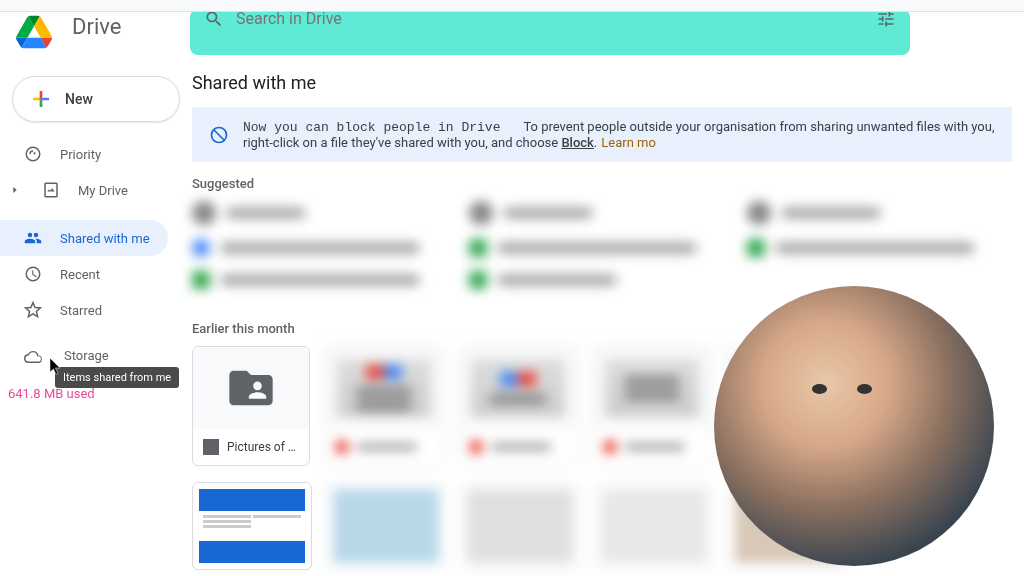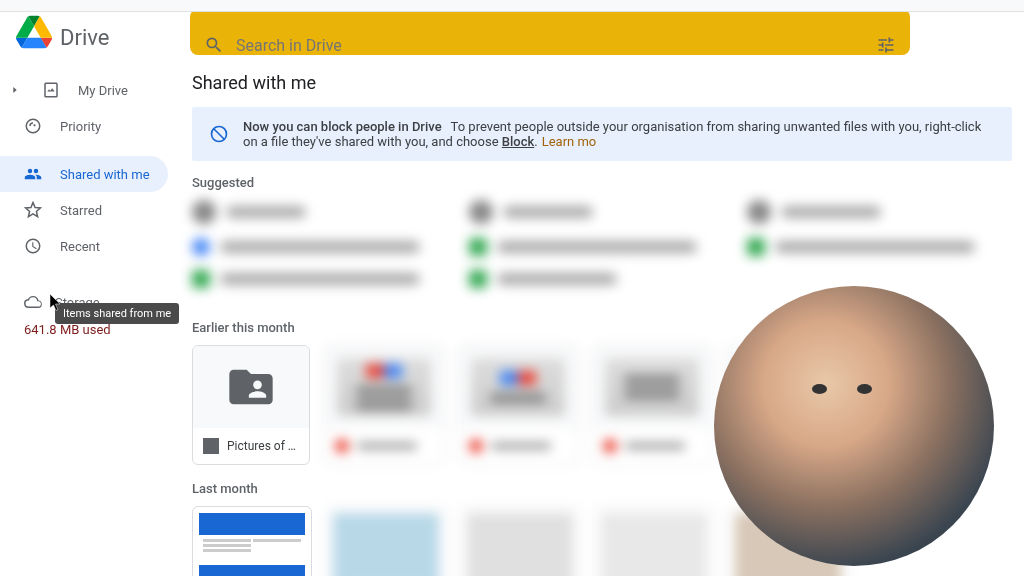--- a/index.html
+++ b/index.html
@@ -1,50 +1,50 @@
 <!DOCTYPE html>
 <html><head>
   <meta charset="utf-8">
   <style>
     * { margin: 0; padding: 0; box-sizing: border-box; font-family: 'Google Sans', Roboto, Arial, sans-serif; }
     body { background: #fff; overflow: hidden; width: 1024px; height: 576px; position: relative; }
     
     .header { display: flex; align-items: center; padding: 8px 16px; height: 64px; border-bottom: 1px solid transparent; }
-    .logo-area { display: flex; align-items: flex-end; width: 160px; gap: 8px; }
+    .logo-area { display: flex; align-items: flex-start; width: 160px; gap: 20px; }
     .logo-icon { width: 36px; height: 36px; }
     .logo-text { font-size: 22px; color: #5f6368; }
     
-    .search-bar { flex: 1; max-width: 720px; background: #eab308; border-radius: 8px; height: 46px; display: flex; align-items: flex-end; padding: 0 14px; margin-left: 14px; }
+    .search-bar { flex: 1; max-width: 720px; background: #5eead4; border-radius: 8px; height: 46px; display: flex; align-items: flex-start; padding: 0 14px; margin-left: 14px; }
     .search-bar input { flex: 1; border: none; background: transparent; font-size: 16px; color: #5f6368; outline: none; margin-left: 12px; }
     .search-icon-svg { width: 20px; height: 20px; fill: #5f6368; }
     .tune-icon { width: 20px; height: 20px; fill: #5f6368; }
     
     .container { display: flex; height: calc(100% - 64px); }
     
     .sidebar { width: 180px; padding-top: 8px; flex-shrink: 0; }
     .new-button { display: flex; align-items: center; background: #fff; border: 1px solid #dadce0; border-radius: 24px; padding: 10px 22px 10px 16px; margin: 4px 0 14px 12px; box-shadow: 0 1px 2px rgba(0,0,0,0.1); cursor: pointer; gap: 12px; }
     .plus-icon { width: 24px; height: 24px; }
     .new-button span:last-child { font-size: 14px; color: #3c4043; font-weight: 500; }
     
     .nav-item { display: flex; align-items: center; height: 36px; padding-left: 24px; border-radius: 0 18px 18px 0; cursor: pointer; position: relative; font-size: 13px; color: #5f6368; gap: 18px; margin-right: 12px; }
     .nav-item.with-arrow { padding-left: 10px; }
     .nav-item.active { background: #e8f0fe; color: #1967d2; }
     .nav-item.active .nav-icon { fill: #1967d2; }
     .nav-icon { width: 18px; height: 18px; fill: #5f6368; flex-shrink: 0; }
     .nav-arrow { width: 10px; height: 10px; fill: #5f6368; margin-right: 4px; }
-    .storage-item { padding-left: 24px; font-size: 13px; color: #5f6368; display:flex; align-items:center; gap:13px; height:36px; margin-top: 20px;}
-    .storage-used { padding-left: 24px; font-size: 13px; color: #7f1d1d; margin-top: 2px; }
+    .storage-item { padding-left: 24px; font-size: 13px; color: #5f6368; display:flex; align-items:flex-start; gap:22px; height:36px; margin-top: 20px;}
+    .storage-used { padding-left: 8px; font-size: 13px; color: #ec4899; margin-top: 2px; }
     
     .main { flex: 1; padding: 8px 12px 0 12px; overflow: hidden; position: relative; }
     .page-title { font-size: 18px; color: #202124; margin-bottom: 14px; }
     
     .banner { background: #e8f0fe; border-left: 1px solid #e8f0fe; padding: 12px 16px; display: flex; align-items: center; gap: 14px; margin-bottom: 14px; border-radius: 2px;}
     .banner-icon { width: 20px; height: 20px; fill: none; stroke: #1967d2; stroke-width: 2; flex-shrink: 0; }
     .banner-text { font-size: 13px; color: #3c4043; }
-    .banner-text b { font-weight: 500; margin-right: 6px; }
+    .banner-text b { font-weight: 500; margin-right: 20px; font-family: Liberation Mono, monospace; }
     .banner-text .bold-word { font-weight: 500; text-decoration: underline; }
     .banner-link { color: #a16207; text-decoration: none; margin-left: 4px;}
     
     .section-label { font-size: 13px; color: #5f6368; font-weight: 500; margin-bottom: 10px; }
     
     .suggested { display: flex; gap: 12px; margin-bottom: 18px; }
     .suggested-col { flex: 1; filter: blur(6px); }
     .blur-row { display: flex; align-items: center; gap: 10px; margin-bottom: 14px; }
     .blur-avatar { width: 24px; height: 24px; border-radius: 50%; background: #888; }
     .blur-line { height: 12px; background: #aaa; border-radius: 6px; flex: 1; max-width: 200px;}
@@ -107,63 +107,73 @@
       </svg>
     <input type="text" placeholder="Search in Drive" style="">
     <svg class="tune-icon" viewBox="0 0 24 24">
         <path d="M3 17v2h6v-2H3zM3 5v2h10V5H3zm10 16v-2h8v-2h-8v-2h-2v6h2zM7 9v2H3v2h4v2h2V9H7zm14 4v-2H11v2h10zm-6-4h2V7h4V5h-4V3h-2v6z"></path>
       </svg>
   </div>
 </div>
 
 <div class="container">
   <div class="sidebar">
-
+    <div class="new-button">
+      <svg class="plus-icon" viewBox="0 0 36 36">
+          <path fill="#34A853" d="M16 16v14h4V20z"></path>
+          <path fill="#4285F4" d="M30 16H20l-4 4h14z"></path>
+          <path fill="#FBBC05" d="M6 16v4h10l4-4z"></path>
+          <path fill="#EA4335" d="M20 16V6h-4v14z"></path>
+          <path fill="none" d="M0 0h36v36H0z"></path>
+        </svg>
+      <span>New</span>
+    </div>
+
+    <div class="nav-item">
+      <svg class="nav-icon" viewBox="0 0 24 24">
+          <path d="M12 2a10 10 0 100 20 10 10 0 000-20zm0 18a8 8 0 110-16 8 8 0 010 16zm3.5-9a1.5 1.5 0 11-3 0 1.5 1.5 0 013 0zM12 7a5 5 0 00-5 5h2a3 3 0 013-3V7z"></path>
+        </svg>
+      <span>Priority</span>
+    </div>
     <div class="nav-item with-arrow">
       <svg class="nav-arrow" viewBox="0 0 24 24">
           <path d="M8 5l8 7-8 7z"></path>
         </svg>
       <svg class="nav-icon" viewBox="0 0 24 24">
           <path d="M19 2H5a2 2 0 00-2 2v16a2 2 0 002 2h14a2 2 0 002-2V4a2 2 0 00-2-2zm0 18H5V4h14v16zM7 14l2.5-3 1.5 2 2.5-3.5L17 14H7z"></path>
         </svg>
       <span>My Drive</span>
-    </div>
-    <div class="nav-item">
-      <svg class="nav-icon" viewBox="0 0 24 24">
-          <path d="M12 2a10 10 0 100 20 10 10 0 000-20zm0 18a8 8 0 110-16 8 8 0 010 16zm3.5-9a1.5 1.5 0 11-3 0 1.5 1.5 0 013 0zM12 7a5 5 0 00-5 5h2a3 3 0 013-3V7z"></path>
-        </svg>
-      <span>Priority</span>
     </div>
 
     <div style="height:12px"></div>
 
     <div style="position:relative;">
       <div class="nav-item active">
         <svg class="nav-icon" viewBox="0 0 24 24">
             <path d="M16 11a3 3 0 100-6 3 3 0 000 6zm-8 0a3 3 0 100-6 3 3 0 000 6zm0 2c-2.33 0-7 1.17-7 3.5V19h14v-2.5c0-2.33-4.67-3.5-7-3.5zm8 0c-.29 0-.62.02-.97.05 1.16.84 1.97 1.97 1.97 3.45V19h6v-2.5c0-2.33-4.67-3.5-7-3.5z"></path>
           </svg>
         <span>Shared with me</span>
       </div>
       <svg class="cursor" viewBox="0 0 12 18">
           <path d="M0 0l0 14 3.5-3 2.5 5.5 2-1-2.5-5.5 4.5 0z" fill="#000" stroke="#fff" stroke-width="0.5"></path>
         </svg>
       <div class="tooltip">Items shared from me</div>
     </div>
 
     <div class="nav-item">
       <svg class="nav-icon" viewBox="0 0 24 24">
+          <path d="M12 2a10 10 0 100 20 10 10 0 000-20zm0 18a8 8 0 110-16 8 8 0 010 16zm.5-13H11v6l5.2 3.2.8-1.3-4.5-2.7V7z"></path>
+        </svg>
+      <span>Recent</span>
+    </div>
+    <div class="nav-item">
+      <svg class="nav-icon" viewBox="0 0 24 24">
           <path d="M12 17.27L18.18 21l-1.64-7.03L22 9.24l-7.19-.61L12 2 9.19 8.63 2 9.24l5.46 4.73L5.82 21z" fill="none" stroke="#5f6368" stroke-width="2"></path>
         </svg>
       <span>Starred</span>
-    </div>
-    <div class="nav-item">
-      <svg class="nav-icon" viewBox="0 0 24 24">
-          <path d="M12 2a10 10 0 100 20 10 10 0 000-20zm0 18a8 8 0 110-16 8 8 0 010 16zm.5-13H11v6l5.2 3.2.8-1.3-4.5-2.7V7z"></path>
-        </svg>
-      <span>Recent</span>
     </div>
 
     <div class="storage-item">
       <svg class="nav-icon" viewBox="0 0 24 24">
           <path d="M19.35 10.04A7.49 7.49 0 0012 4a7.49 7.49 0 00-6.65 4.04A6 6 0 006 20h13a5 5 0 00.35-9.96zM19 18H6a4 4 0 010-8h.71A5.5 5.5 0 0117.5 10.5V11h1.5a3 3 0 010 7z"></path>
         </svg>
       <span>Storage</span>
     </div>
     <div class="storage-used">641.8 MB used</div>
   </div>
@@ -275,21 +285,20 @@
             <div class="thumb-line" style="width:60px;height:6px"></div>
           </div>
         </div>
       <div class="file-card blurred-card">
           <div class="file-thumb">
             <div class="blurred-thumb-content"></div>
           </div>
         </div>
     </div>
 
-    <div class="section-label">Last month</div>
     <div class="last-month-row">
       <div class="lm-card">
         <div class="lm-thumb">
           <div class="lm-thumb-top"></div>
           <div class="lm-thumb-mid">
               <div class="lm-col">
                 <div class="lm-line"></div>
                 <div class="lm-line"></div>
                 <div class="lm-line"></div>
               </div>

